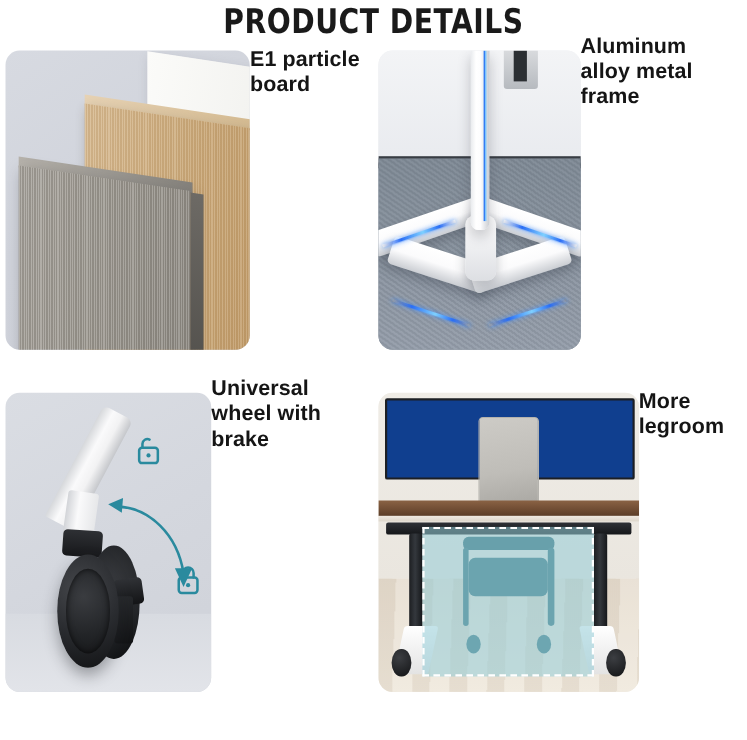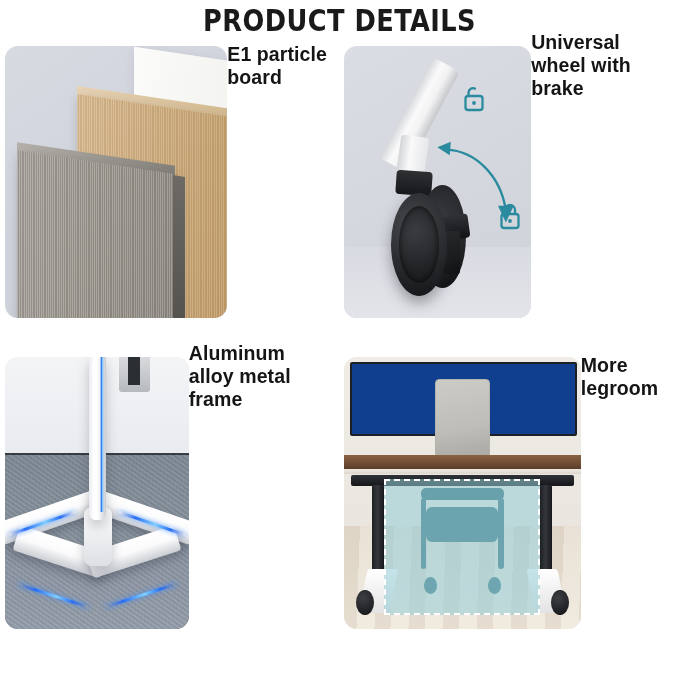--- a/index.html
+++ b/index.html
@@ -382,20 +382,44 @@
         <div class="board board-wood"></div>
         <div class="board-wood-edge"></div>
         <div class="board-gray-top"></div>
         <div class="board board-gray"></div>
         <div class="board-gray-edge"></div>
       </div>
       <div class="caption">E1 particle board</div>
     </div>
 
     <div class="cell">
+      <div class="photo p2">
+        <div class="p2-wall"></div>
+        <div class="p2-monbase"></div>
+        <div class="p2-baseboard"></div>
+        <div class="p2-carpet"></div>
+
+        <div class="leg leg-left"></div>
+        <div class="leg leg-right"></div>
+        <div class="leg leg-front-l"></div>
+        <div class="leg leg-front-r"></div>
+        <div class="leg-hub"></div>
+
+        <div class="glow glow-a"></div>
+        <div class="glow glow-b"></div>
+        <div class="glow glow-c"></div>
+        <div class="glow glow-d"></div>
+
+        <div class="p2-post"></div>
+        <div class="p2-post-glow"></div>
+      </div>
+      <div class="caption">Aluminum alloy metal frame</div>
+    </div>
+
+    <div class="cell">
       <div class="photo p3">
         <div class="p3-floor"></div>
         <div class="p3-leg"></div>
         <div class="p3-leg2"></div>
         <div class="p3-collar"></div>
         <div class="p3-wheelback"></div>
         <div class="p3-brake"></div>
         <div class="p3-brake2"></div>
         <div class="p3-wheel"></div>
 
@@ -415,44 +439,20 @@
           </svg>
         </div>
 
         <svg class="p3-arrow" viewBox="0 0 160 170">
           <path d="M22 32 C 72 34, 118 76, 128 140" fill="none" stroke="#2a8a9e" stroke-width="4.2" stroke-linecap="round"></path>
           <polygon points="6,28 30,18 28,42" fill="#2a8a9e"></polygon>
           <polygon points="114,132 142,132 128,162" fill="#2a8a9e"></polygon>
         </svg>
       </div>
       <div class="caption">Universal wheel with brake</div>
-    </div>
-
-    <div class="cell">
-      <div class="photo p2">
-        <div class="p2-wall"></div>
-        <div class="p2-monbase"></div>
-        <div class="p2-baseboard"></div>
-        <div class="p2-carpet"></div>
-
-        <div class="leg leg-left"></div>
-        <div class="leg leg-right"></div>
-        <div class="leg leg-front-l"></div>
-        <div class="leg leg-front-r"></div>
-        <div class="leg-hub"></div>
-
-        <div class="glow glow-a"></div>
-        <div class="glow glow-b"></div>
-        <div class="glow glow-c"></div>
-        <div class="glow glow-d"></div>
-
-        <div class="p2-post"></div>
-        <div class="p2-post-glow"></div>
-      </div>
-      <div class="caption">Aluminum alloy metal frame</div>
     </div>
 
     <div class="cell">
       <div class="photo p4">
         <div class="p4-wall"></div>
         <div class="p4-floor"></div>
         <div class="p4-monitor"></div>
         <div class="p4-laptop"></div>
         <div class="p4-desktop"></div>
         <div class="p4-deskedge"></div>

